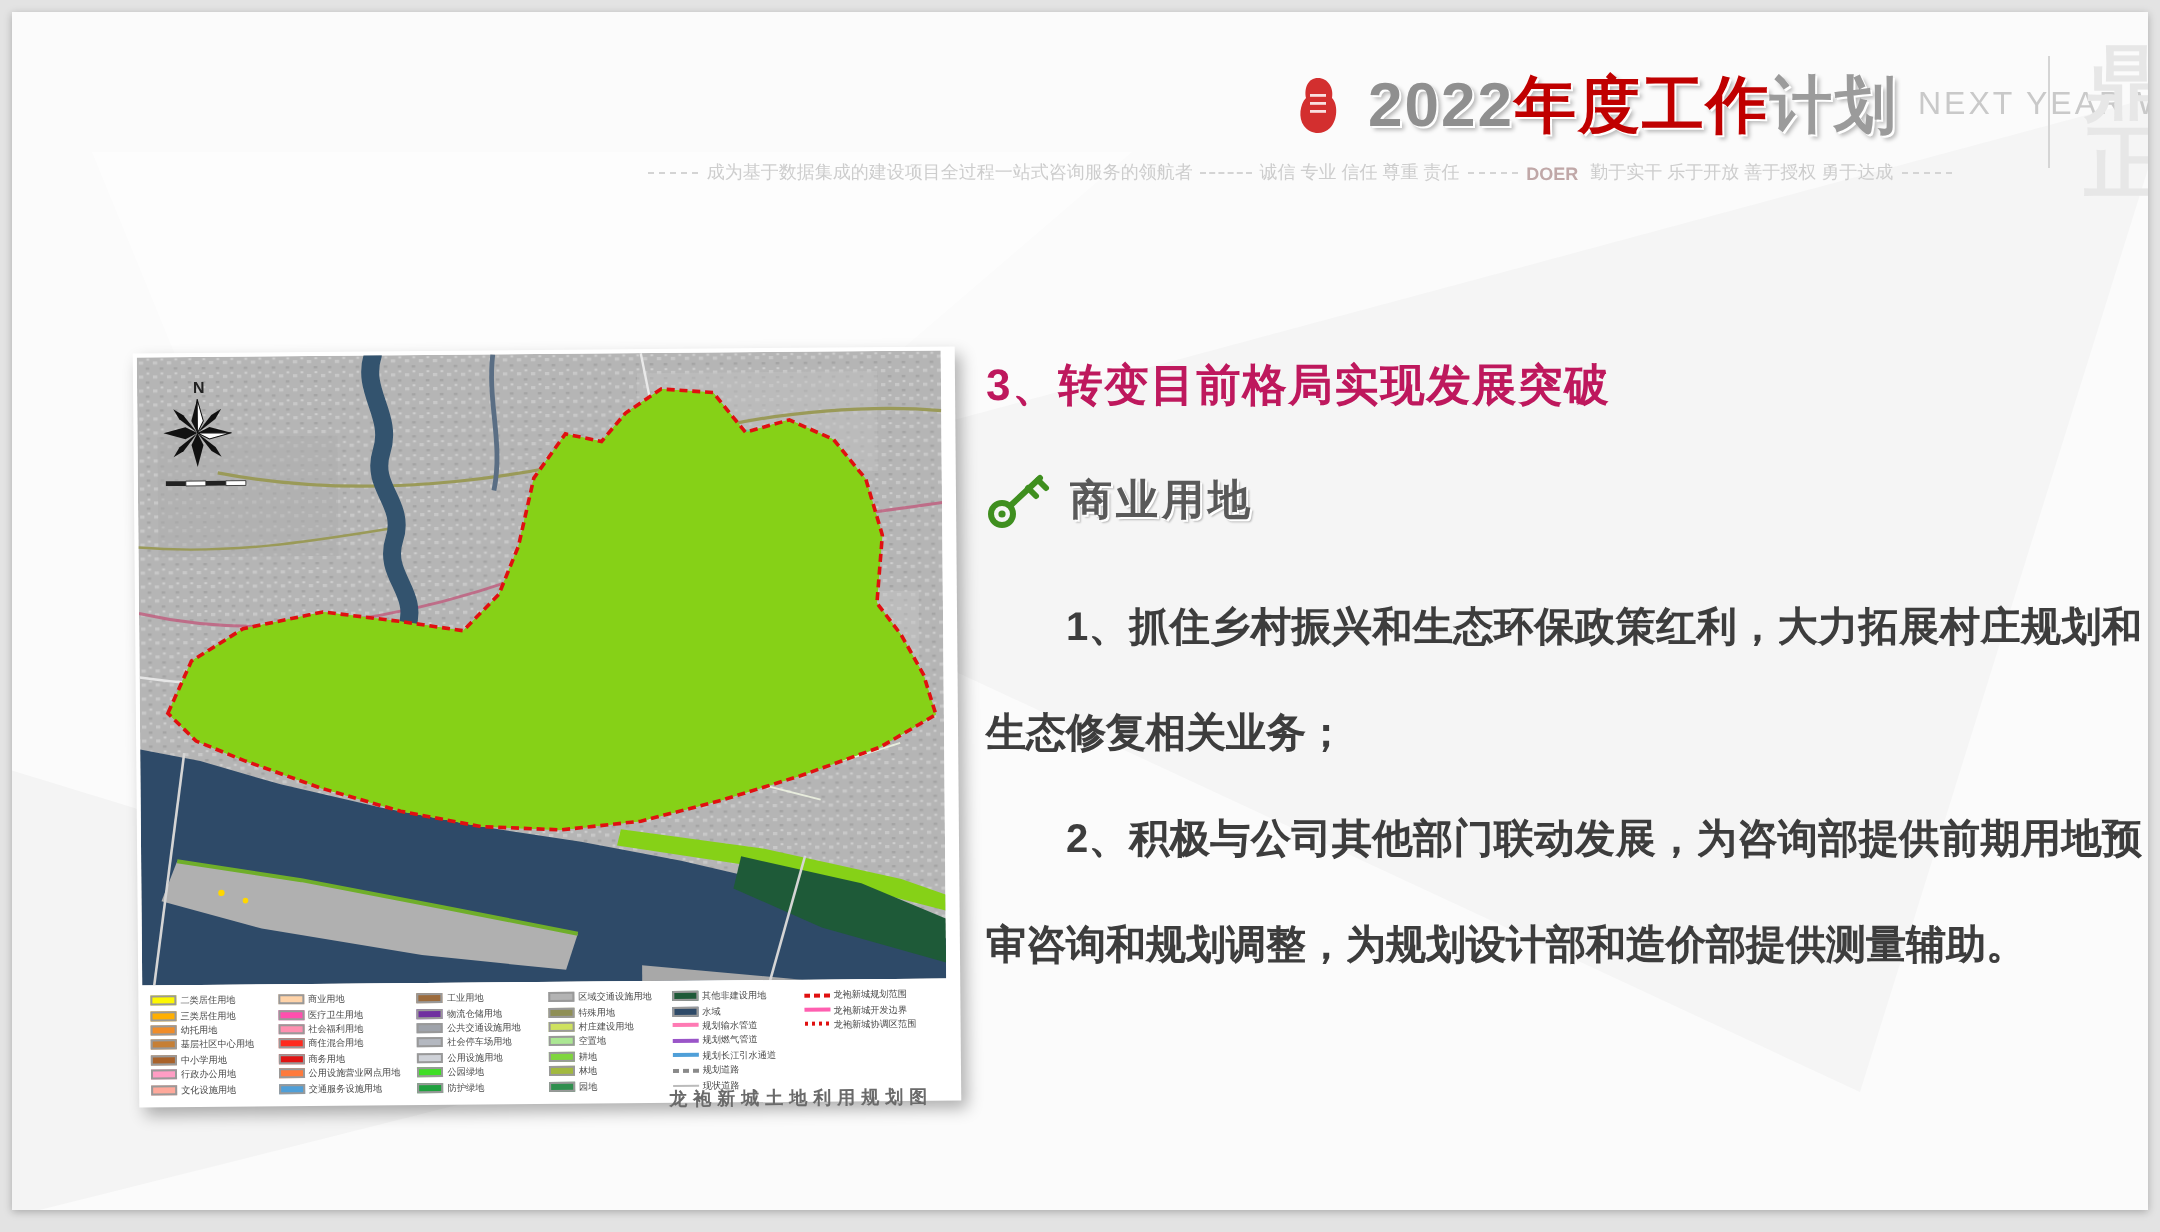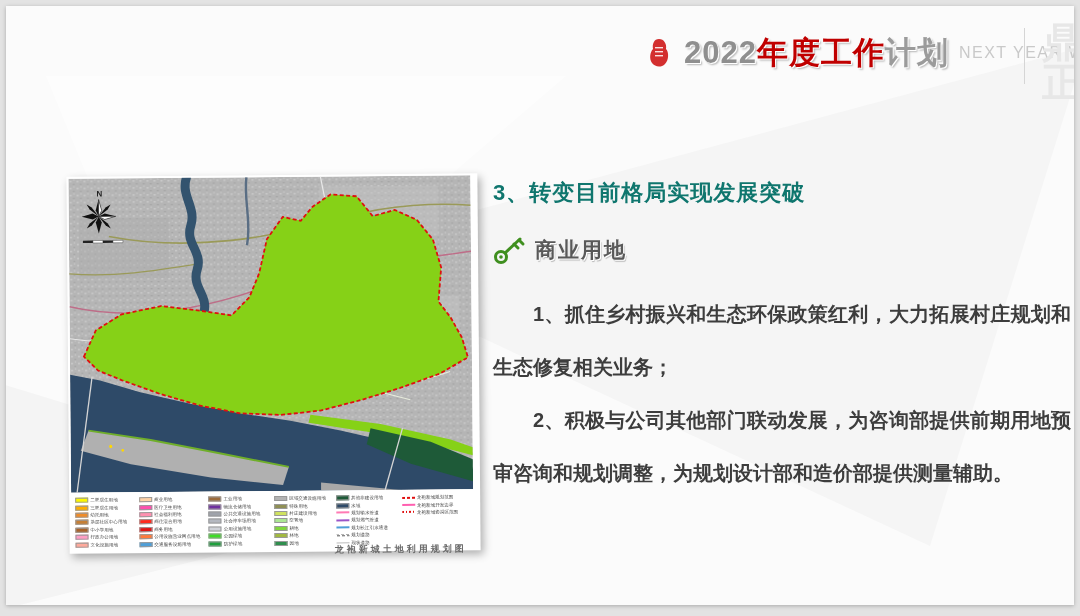--- a/index.html
+++ b/index.html
@@ -43,21 +43,21 @@
   .lg-col { display:flex; flex-direction:column; justify-content:flex-start; margin-right:3px; }
   .lg-row { display:flex; align-items:center; height:7.4px; }
   .lg-sw { width:13px; min-width:13px; height:5px; border:0.5px solid #999; margin-right:2px; }
   .lg-ln { width:13px; min-width:13px; height:2px; border:none; margin-right:2px; }
   .lg-lb { font-size:4.6px; color:#4a4a4a; white-space:nowrap; letter-spacing:0; }
   .map-caption { position:absolute; right:14px; bottom:-5px; font-size:9px; color:#6a6a6a;
     letter-spacing:3px; font-weight:bold; }
 
   
   .content { position:absolute; left:487px; top:172px; width:578px; }
-  .sec-title { color:#0f766e; font-size:22px; font-weight:900; letter-spacing:1px; }
+  .sec-title { color:#be185d; font-size:22px; font-weight:900; letter-spacing:1px; }
   .intro { margin-top:34px; font-size:20px; font-weight:700; color:#3d3d3d;
     line-height:39px; text-indent:2em; text-align:justify; }
   .measures-head { margin-top:26px; display:flex; align-items:center; }
   .key-ic { width:34px; height:32px; margin-right:8px; }
   .measures-title { font-size:21px; font-weight:900; color:#595959;
     text-shadow:1px 1px 0 #fff, 1.5px 1.5px 1px rgba(0,0,0,.25); letter-spacing:2px; }
   .measures { margin-top:22px; }
   .measures p { font-size:20px; font-weight:700; color:#3d3d3d; line-height:53px;
     text-indent:2em; text-align:justify; }
 </style>
@@ -72,20 +72,30 @@
   <div class="hdr">
     <div class="hdr-title-row">
       <svg class="seal" viewBox="0 0 22 30">
         <path d="M11 1 C16 1 19 6 18 11 C21 14 21 22 17 26 C13 30 7 29 4 25 C1 21 2 14 5 11 C4 6 6 1 11 1 Z" fill="#d32f2f"></path>
         <rect x="7" y="9" width="8" height="1.4" fill="#fff" opacity=".85"></rect>
         <rect x="7" y="13" width="8" height="1.4" fill="#fff" opacity=".85"></rect>
         <rect x="7" y="17" width="8" height="1.4" fill="#fff" opacity=".85"></rect>
       </svg>
       <div class="t-main"><span class="t-year">2022</span><span class="t-red">年度工作</span><span class="t-gray">计划</span></div>
       <div class="t-en">NEXT YEAR WORK PLAN</div>
+    </div>
+    <div class="tagline">
+      <span class="dashfill"></span>
+      <span>成为基于数据集成的建设项目全过程一站式咨询服务的领航者</span>
+      <span class="dashfill"></span>
+      <span>诚信  专业  信任  尊重  责任</span>
+      <span class="dashfill"></span>
+      <span class="tag-doer">DOER</span>
+      <span>勤于实干  乐于开放  善于授权  勇于达成</span>
+      <span class="dashfill"></span>
     </div>
     <div class="hdr-divider"></div>
     <div class="logo">
       <div>鼎</div>
       <div>正</div>
     </div>
   </div>
 
   <div class="map-panel">
     <svg class="map-svg" viewBox="0 0 402 314">

